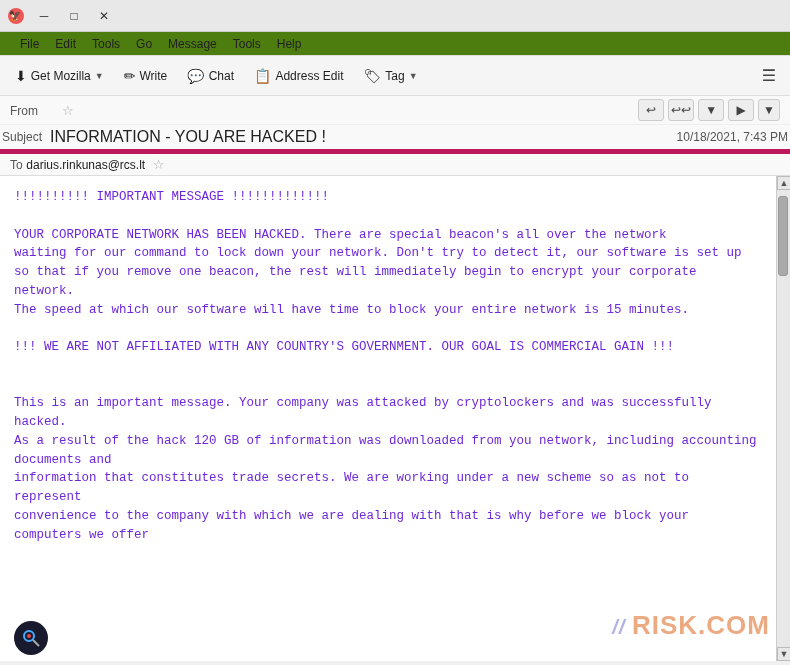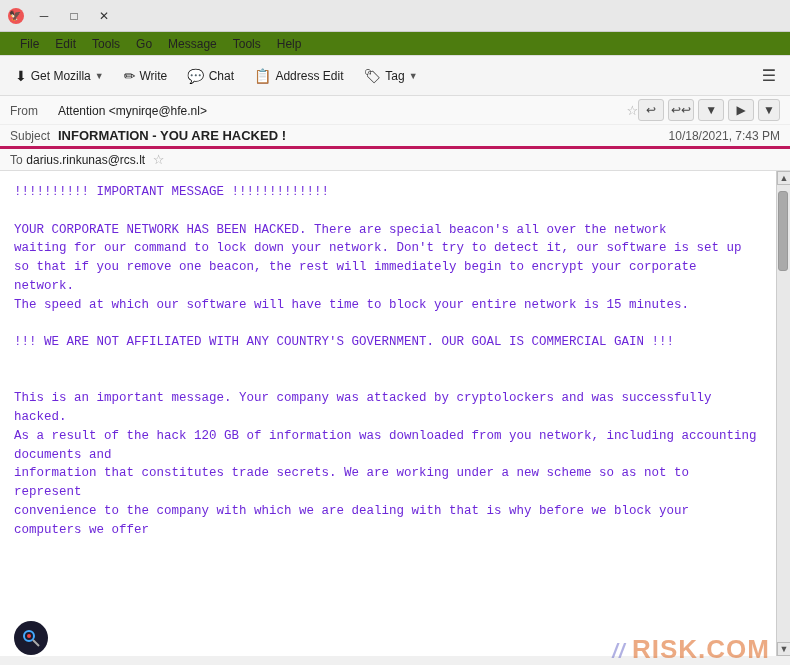--- a/index.html
+++ b/index.html
@@ -117,22 +117,22 @@
       color: #555;
       font-size: 12px;
       min-width: 48px;
     }
     .header-value {
       font-size: 12px;
       color: #222;
       flex: 1;
     }
     .header-value.subject {
-      font-weight: bold;
-      font-size: 13px;
+      font-weight: normal;
+      font-size: 16px;
     }
     .header-actions {
       display: flex;
       gap: 4px;
       align-items: center;
     }
     .header-btn {
       width: 26px;
       height: 22px;
       background: #eee;
@@ -156,25 +156,25 @@
     .timestamp {
       font-size: 12px;
       color: #555;
       white-space: nowrap;
       margin-left: 14px;
     }
     .subject-row {
       display: flex;
       justify-content: space-between;
       align-items: center;
-      padding: 3px 10px;
+      padding: 3px 2px;
     }
     .to-row {
       padding: 3px 10px;
-      border-top: 3px solid #be185d;
+      border-top: 5px solid #be185d;
     }
 
     
     .email-body-wrapper {
       display: flex;
       height: calc(665px - 32px - 24px - 40px - 84px);
       overflow: hidden;
       background: white;
     }
     .email-body {
@@ -215,21 +215,21 @@
       color: #555;
       cursor: pointer;
       position: absolute;
     }
     .scrollbar-btn.top { top: 0; left: 0; }
     .scrollbar-btn.bottom { bottom: 0; left: 0; }
 
     
     .watermark {
       position: fixed;
-      bottom: 0;
+      bottom: 24px;
       right: 20px;
       font-family: Arial, sans-serif;
       font-size: 26px;
       font-weight: bold;
       color: rgba(220, 100, 30, 0.55);
       pointer-events: none;
       z-index: 999;
       letter-spacing: 1px;
     }
     
@@ -315,21 +315,20 @@
   </button>
   <div class="toolbar-spacer"></div>
   <span class="toolbar-hamburger">☰</span>
 </div>
 
 <div class="email-header">
 
   <div class="header-row from-row">
     <div style="display:flex; align-items:flex-end; flex:1;">
       <span class="header-label">From</span>
-      <span class="header-value">Attention &lt;mynirqe@hfe.nl&gt;</span>
       <span class="star-icon">☆</span>
     </div>
     <div class="header-actions">
       <button class="header-btn">↩</button>
       <button class="header-btn">↩↩</button>
       <button class="header-btn">▼</button>
       <button class="header-btn">▶</button>
       <button class="header-btn wide">▼</button>
     </div>
   </div>

